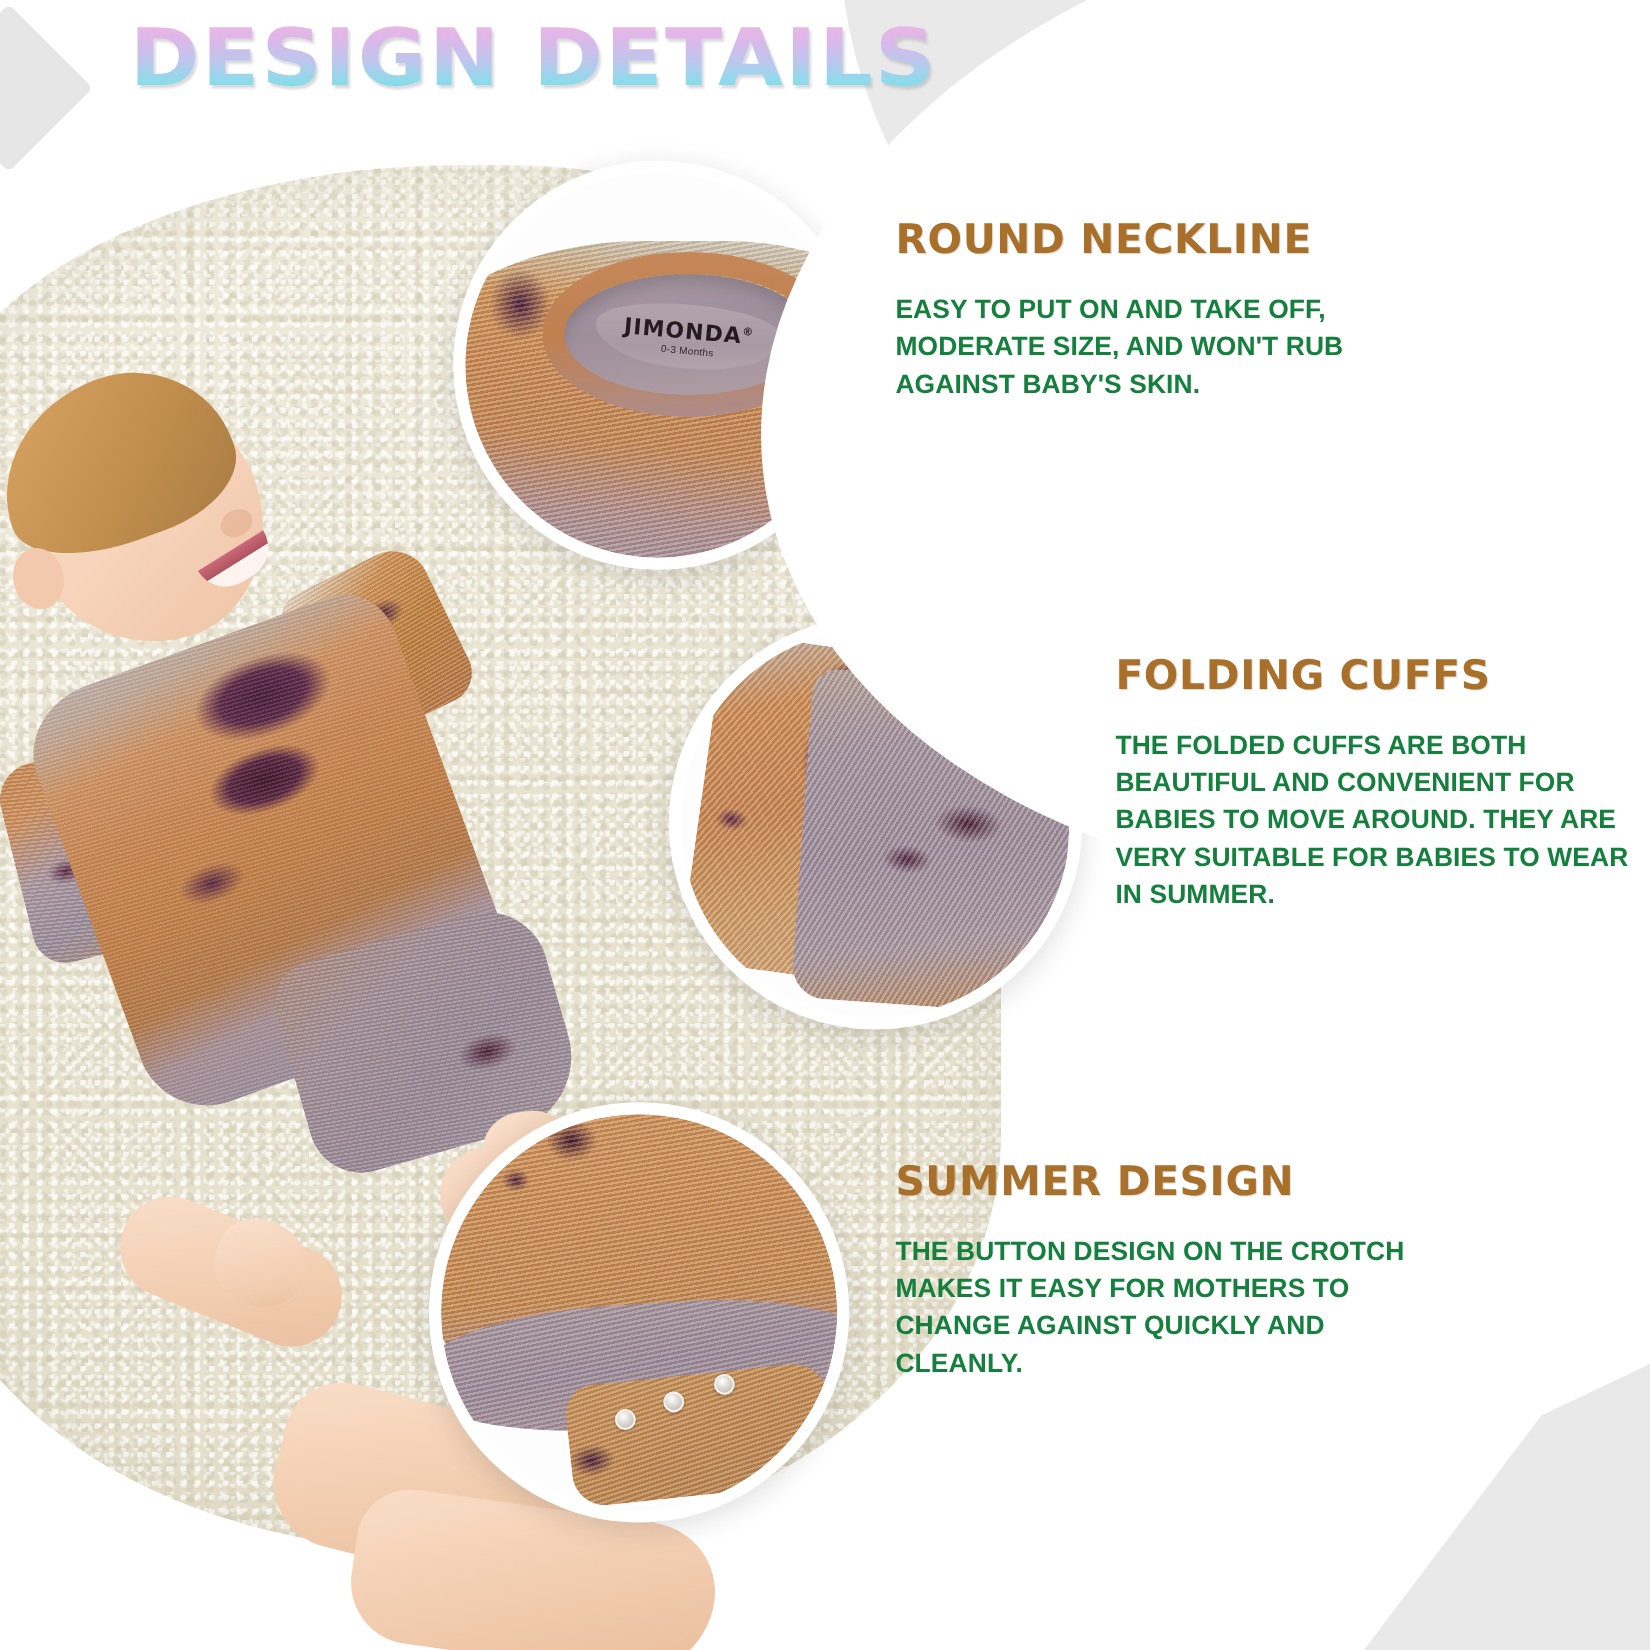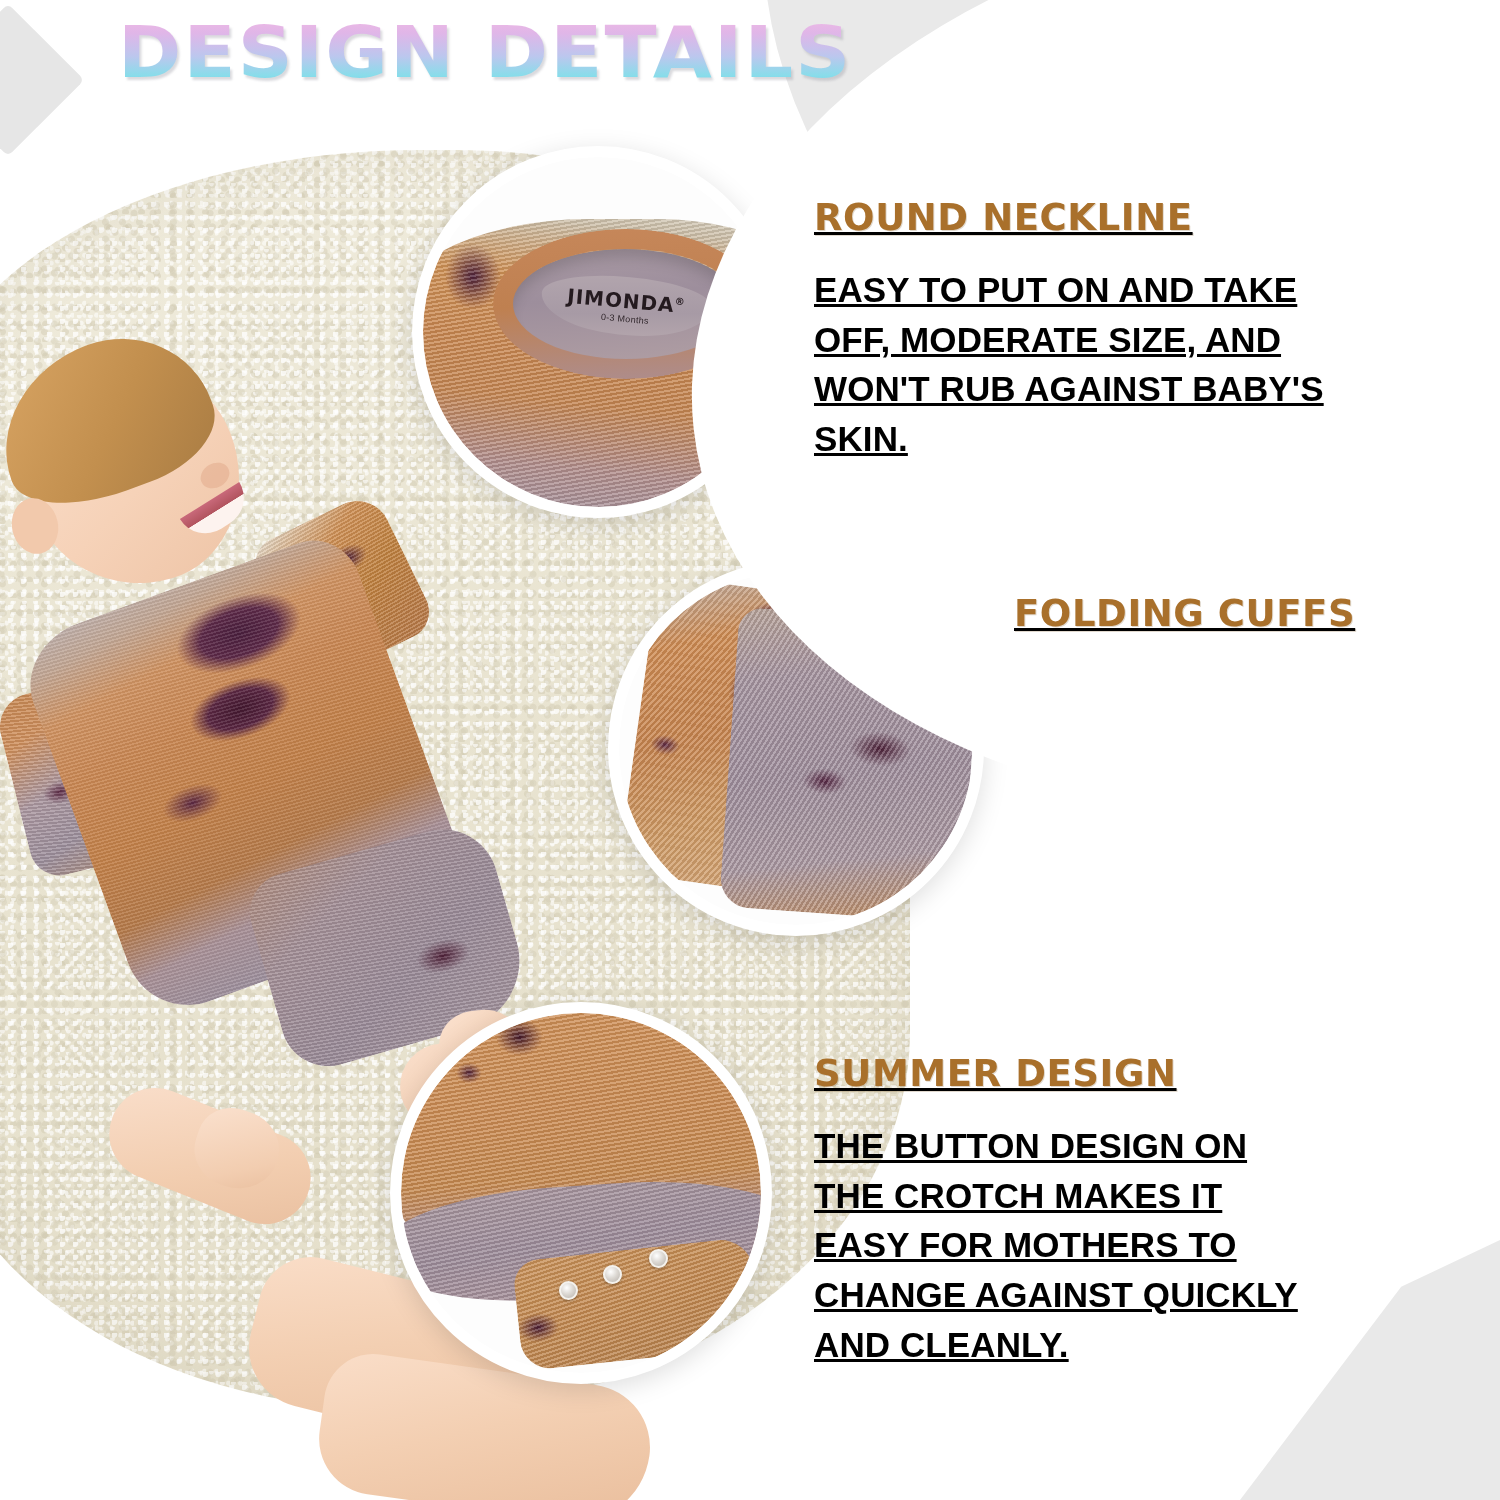--- a/index.html
+++ b/index.html
@@ -383,36 +383,36 @@
     transform-origin:left center;
     background:linear-gradient(180deg,#efb9e3 0%,#e0b6e8 24%,#bcc7ee 56%,#8adcea 82%,#6fd8e8 100%);
     -webkit-background-clip:text;
     background-clip:text;
     color:transparent;
     -webkit-text-fill-color:transparent;
     filter:drop-shadow(2px 3px 1px rgba(150,150,160,.35));
   }
 
   
-  .feature { position:absolute; z-index:6;text-decoration:underline; }
+  .feature { position:absolute; z-index:6; }
   .feature h2 {
     font-family:"DejaVu Sans","Liberation Sans",sans-serif;
     font-size:37px;
     font-weight:700;
     letter-spacing:.6px;
     color:#a9702b;
     margin-bottom:26px;
     text-shadow:1px 1px 0 rgba(120,80,30,.22);
   }
   .feature p {
     font-family:"Liberation Sans","DejaVu Sans",sans-serif;
-    font-size:35px;
+    font-size:24px;
     font-weight:700;
     line-height:1.42;
-    color:#000000;
+    color:#15803d;
     letter-spacing:.1px;
   }
 
   .f-neck { left:814px; top:196px; width:520px; }
   .f-cuff { left:1014px; top:592px; width:480px; }
   .f-btn  { left:814px; top:1052px; width:500px; }
 </style>
 </head>
 <body>
 
@@ -490,18 +490,19 @@
   <div class="title">DESIGN DETAILS</div>
 </div>
 
 <div class="feature f-neck">
   <h2>ROUND NECKLINE</h2>
   <p>EASY TO PUT ON AND TAKE OFF, MODERATE SIZE, AND WON'T RUB AGAINST BABY'S SKIN.</p>
 </div>
 
 <div class="feature f-cuff">
   <h2>FOLDING CUFFS</h2>
+  <p>THE FOLDED CUFFS ARE BOTH BEAUTIFUL AND CONVENIENT FOR BABIES TO MOVE AROUND. THEY ARE VERY SUITABLE FOR BABIES TO WEAR IN SUMMER.</p>
 </div>
 
 <div class="feature f-btn">
   <h2>SUMMER DESIGN</h2>
   <p>THE BUTTON DESIGN ON THE CROTCH MAKES IT EASY FOR MOTHERS TO CHANGE AGAINST QUICKLY AND CLEANLY.</p>
 </div>
 
 </body></html>

